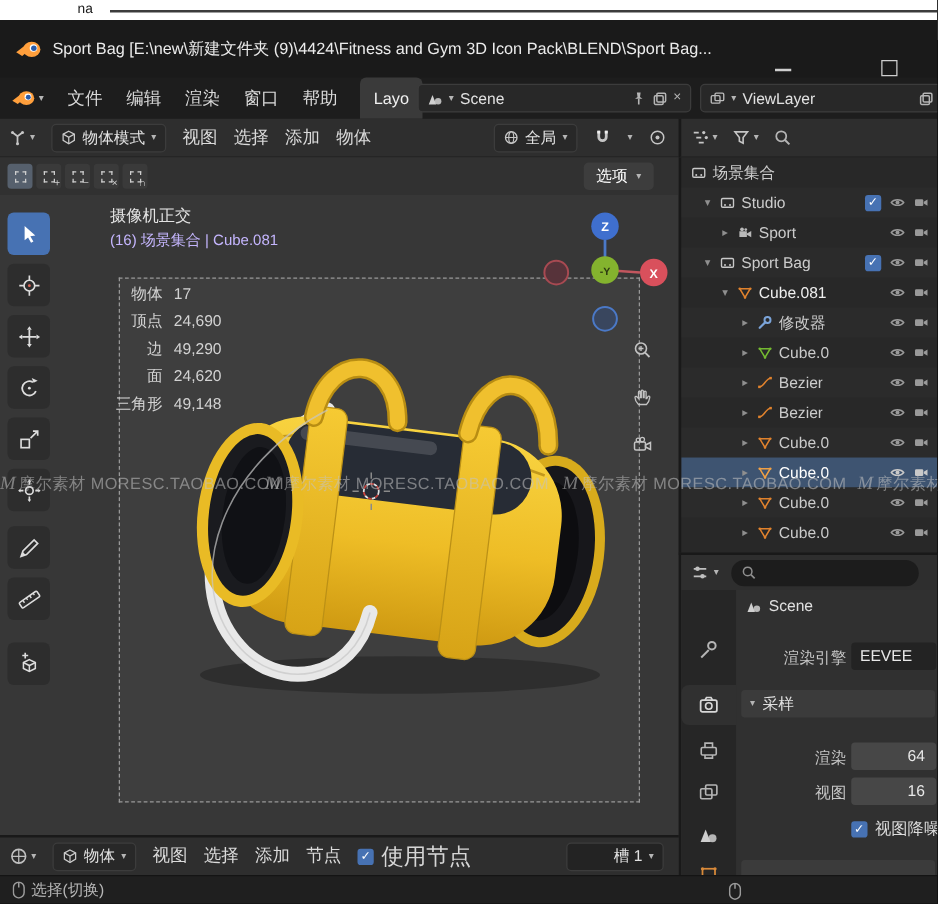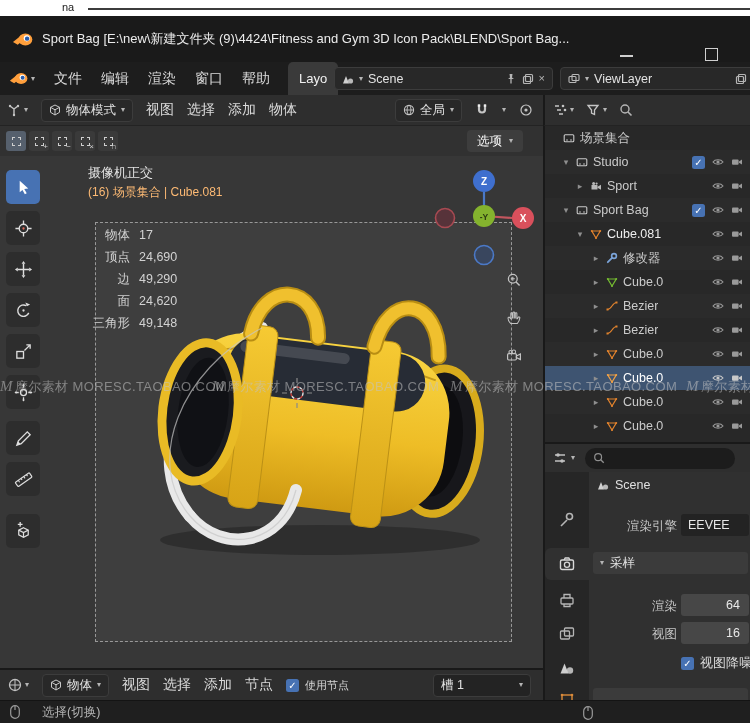--- a/index.html
+++ b/index.html
@@ -202,21 +202,21 @@
         </div>
       <div class="abs flex" style="left:467px;top:4px;height:22px;background:#3d3d3d;border-radius:4px;padding:0 10px;gap:7px">
         <span style="font-size:12.5px;color:#ffffff">选项</span>
         <span class="caret">▾</span>
       </div>
     </div>
 
     <div class="abs" style="left:95px;top:96px;width:417px;height:420px;background:#3e3e3e;border:1px dashed #989898"></div>
 
     <div class="abs" style="left:88px;top:38px;font-size:13px;color:#e3e3e3;z-index:4">摄像机正交</div>
-    <div class="abs" style="left:88px;top:58px;font-size:12px;color:#fdba74;z-index:4">(16) 场景集合 | Cube.081</div>
+    <div class="abs" style="left:88px;top:58px;font-size:12px;color:#c4b5fd;z-index:4">(16) 场景集合 | Cube.081</div>
 
     <div class="abs" style="left:84px;top:98px;z-index:4">
       <div class="stat-row">
           <span class="stat-l">物体</span>
           <span>17</span>
         </div>
       <div class="stat-row">
           <span class="stat-l">顶点</span>
           <span>24,690</span>
         </div>
@@ -364,21 +364,21 @@
         <svg class="i16" viewBox="0 0 20 20">
           <rect x="2" y="7" width="11" height="8" rx="1.5" fill="none" stroke="#c3c3c3" stroke-width="1.5"></rect>
           <path d="M13 10l5-2.5v7L13 12z" fill="none" stroke="#c3c3c3" stroke-width="1.5"></path>
           <circle cx="5.5" cy="5" r="1.8" fill="none" stroke="#c3c3c3" stroke-width="1.3"></circle>
           <circle cx="9.8" cy="4.6" r="2.2" fill="none" stroke="#c3c3c3" stroke-width="1.3"></circle>
         </svg>
       </div>
   </div>
 
   <div class="abs" style="left:543px;top:126px;width:207px;height:316px;background:#282828;border-left:2px solid #191919;overflow:hidden">
-    <div class="orow" style="padding-left:18px">
+    <div class="orow" style="padding-left:8px">
       <svg class="i12" viewBox="0 0 12 12">
           <rect x="1.2" y="2.8" width="9.6" height="7" rx="1" fill="none" stroke="#c9c9c9" stroke-width="1.1"></rect>
           <circle cx="4" cy="8" r=".8" fill="#c9c9c9"></circle>
           <circle cx="8" cy="8" r=".8" fill="#c9c9c9"></circle>
         </svg>
       <span class="nm">场景集合</span>
     </div>
     <div class="orow" style="padding-left:16px">
       <span class="disc">▾</span>
       <svg class="i12" viewBox="0 0 12 12">
@@ -724,29 +724,29 @@
         </svg>
       <span>物体</span>
       <span class="caret">▾</span>
     </div>
     <span class="menu-item">视图</span>
     <span class="menu-item">选择</span>
     <span class="menu-item">添加</span>
     <span class="menu-item">节点</span>
     <div class="flex" style="gap:6px">
       <span class="cb"><span>✓</span></span>
-      <span style="font-size:11px">使用节点</span>
-    </div>
-    <div class="widget" style="margin-left:auto;margin-right:4px;width:98px;justify-content:space-between;background:#232323">
+      <span style="font-size:18px">使用节点</span>
+    </div>
+    <div class="widget" style="margin-left:auto;margin-right:4px;width:78px;justify-content:flex-end;background:#232323">
       <span>槽 1</span>
       <span class="caret">▾</span>
     </div>
   </div>
 
-  <div class="abs flex" style="left:0;top:700px;width:750px;height:23px;background:#1f1f1f;border-top:1px solid #141414;padding:0 10px;gap:22px;font-size:12.5px;color:#b5b5b5">
+  <div class="abs flex" style="left:0;top:700px;width:750px;height:23px;background:#1f1f1f;border-top:1px solid #141414;padding:0 10px;gap:5px;font-size:12.5px;color:#b5b5b5">
     <svg width="10" height="14" viewBox="0 0 10 14">
         <rect x=".7" y=".7" width="8.6" height="12.6" rx="4.3" fill="none" stroke="#9a9a9a" stroke-width="1.2"></rect>
         <path d="M5 1v4" stroke="#9a9a9a" stroke-width="1.2"></path>
       </svg>
     <span>选择(切换)</span>
     <svg class="abs" style="left:583px;top:5px" width="10" height="14" viewBox="0 0 10 14">
         <rect x=".7" y=".7" width="8.6" height="12.6" rx="4.3" fill="none" stroke="#9a9a9a" stroke-width="1.2"></rect>
         <path d="M5 1v4" stroke="#9a9a9a" stroke-width="1.2"></path>
       </svg>
   </div>

